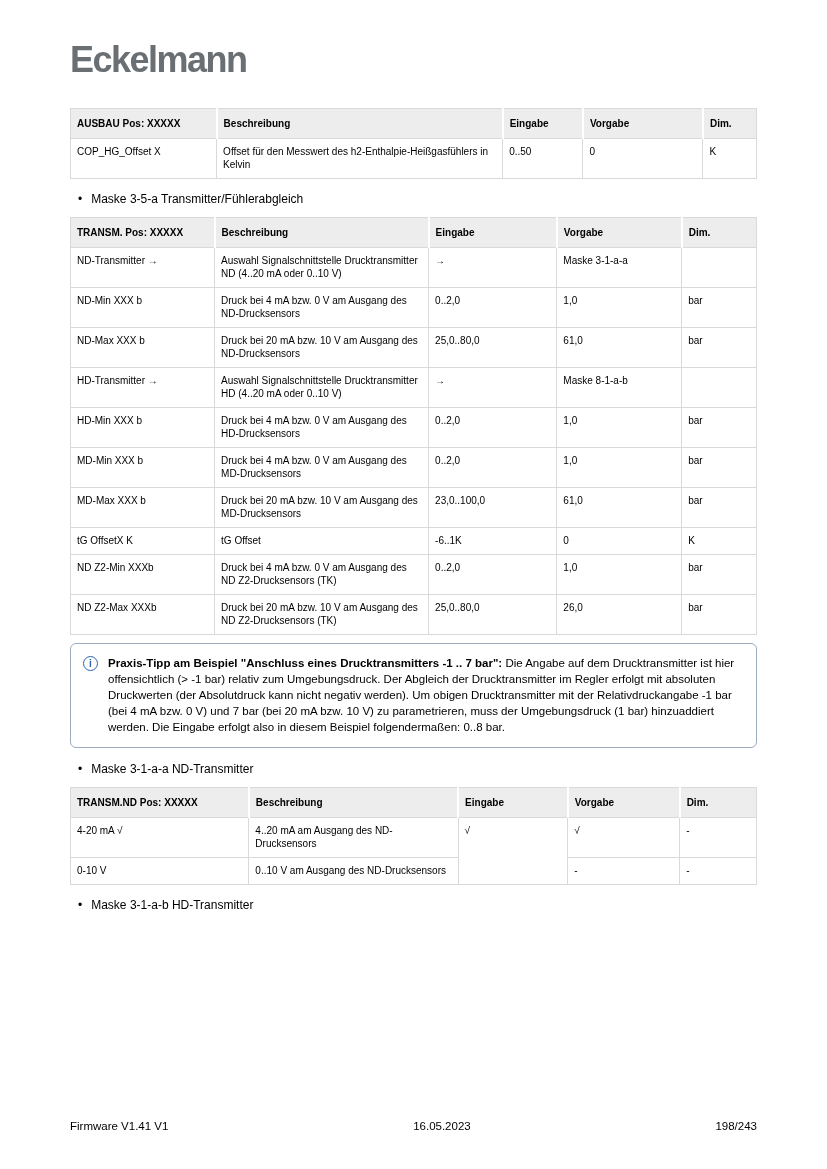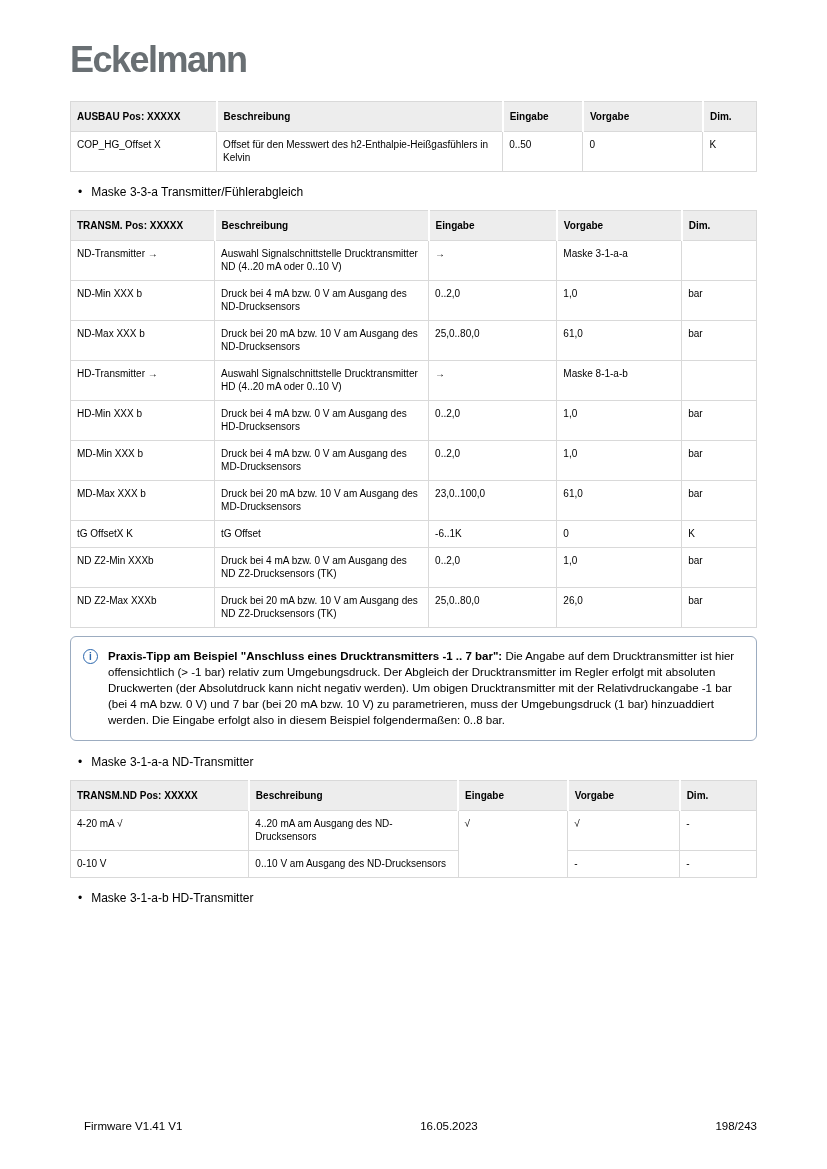--- a/index.html
+++ b/index.html
@@ -12,21 +12,21 @@
     position: relative;
   }
   .page { padding: 0 70px; position: relative; height: 100%; }
 
   .logo {
     padding-top: 42px;
     font-size: 36px;
     font-weight: bold;
     letter-spacing: -1.5px;
     color: #696f73;
-    margin-bottom: 23px;
+    margin-bottom: 30px;
     line-height: 1;
   }
 
   table.t {
     width: 100%;
     border-collapse: collapse;
     font-size: 10px;
     line-height: 1.3;
     margin: 0;
   }
@@ -89,21 +89,21 @@
     font-size: 10px;
     display: flex;
     align-items: center;
     justify-content: center;
     line-height: 1;
   }
   .info-text { margin: 0; }
 
   .footer {
     position: absolute;
-    left: 84px; right: 70px;
+    left: 70px; right: 70px;
     top: 1120px;
     display: flex;
     justify-content: space-between;
     font-size: 11.5px;
     align-items: flex-end;
   }
   .mt-table { margin-top: 5px; }
 </style>
 </head>
 <body>
@@ -135,21 +135,21 @@
           <td>Offset für den Messwert des h2-Enthalpie-Heißgasfühlers in Kelvin</td>
           <td>0..50</td>
           <td>0</td>
           <td>K</td>
         </tr>
       </tbody>
     </table>
 
   <div class="bullet">
     <span class="dot">•</span>
-    <span>Maske 3-3-a Transmitter/Fühlerabgleich</span>
+    <span>Maske 3-5-a Transmitter/Fühlerabgleich</span>
   </div>
 
   <table class="t t2">
     <colgroup>
         <col>
         <col>
         <col>
         <col>
         <col>
       </colgroup>

